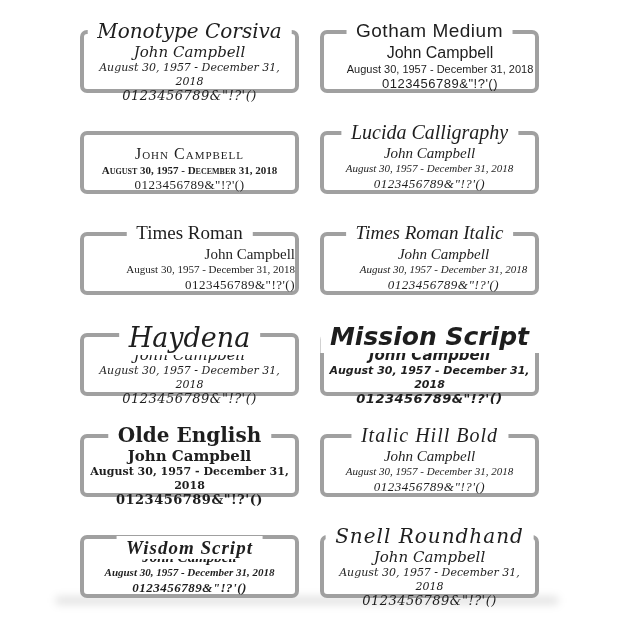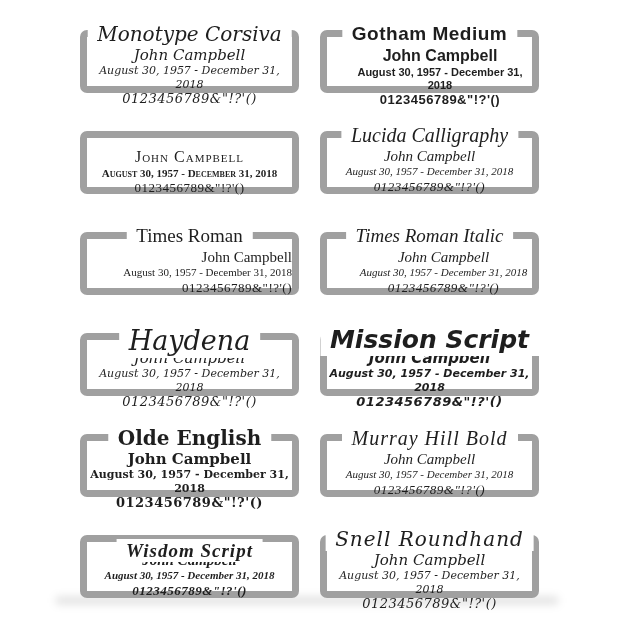--- a/index.html
+++ b/index.html
@@ -24,21 +24,21 @@
     grid-template-columns: 219px 219px;
     column-gap: 21px;
     row-gap: 38px;
     padding: 30px 0 0 80px;
   }
   .card {
     position: relative;
     z-index: 1;
     box-sizing: border-box;
     height: 63px;
-    border: 7px solid #c2410c;
+    border: 4px solid #c2410c;
     border-radius: 7px;
     background: #ffffff;
     text-align: center;
   }
   .card-title {
     position: absolute;
     top: -15px;
     left: 50%;
     transform: translateX(-50%);
     background: #ffffff;
@@ -60,21 +60,21 @@
     width: 502px;
     height: 7px;
     background: rgba(0,0,0,0.13);
     filter: blur(4px);
   }
 
   
   .f-corsiva      { font-family: "DejaVu Serif", serif; font-style: italic; }
   .f-corsiva .card-title { font-size: 20px; }
 
-  .f-gotham       { font-family: "Liberation Sans", sans-serif; font-weight: 700; padding-left: 21px; }
+  .f-gotham       { font-family: "Liberation Sans", sans-serif; font-weight: 400; padding-left: 21px; }
   .f-gotham .card-title { font-size: 19px; letter-spacing: 0.5px; }
   .f-gotham .name { font-size: 16px; }
 
   .f-cinzel       { font-family: "Liberation Serif", serif; }
   .f-cinzel .card-title { text-transform: uppercase; letter-spacing: 4px; font-size: 21px; }
   .f-cinzel .name  { font-variant: small-caps; font-size: 16px; letter-spacing: 1px; }
   .f-cinzel .dates { font-variant: small-caps; font-weight: 600; }
 
   .f-lucida       { font-family: "Liberation Serif", serif; font-style: italic; }
   .f-lucida .card-title { font-size: 20px; }
@@ -152,21 +152,21 @@
     <div class="line dates">August 30, 1957 - December 31, 2018</div>
     <div class="line glyphs">0123456789&amp;"!?'()</div>
   </div>
       <div class="card f-olde" style="border-color: rgb(160, 160, 160);">
     <div class="card-title line">Olde English</div>
     <div class="line name">John Campbell</div>
     <div class="line dates">August 30, 1957 - December 31, 2018</div>
     <div class="line glyphs">0123456789&amp;"!?'()</div>
   </div>
       <div class="card f-murray" style="border-color: rgb(160, 160, 160);">
-    <div class="card-title line">Murray Hill Bold</div>
+    <div class="card-title line">Italic Hill Bold</div>
     <div class="line name">John Campbell</div>
     <div class="line dates">August 30, 1957 - December 31, 2018</div>
     <div class="line glyphs">0123456789&amp;"!?'()</div>
   </div>
       <div class="card f-wisdom" style="border-color: rgb(160, 160, 160);">
     <div class="card-title line">Wisdom Script</div>
     <div class="line name">John Campbell</div>
     <div class="line dates">August 30, 1957 - December 31, 2018</div>
     <div class="line glyphs">0123456789&amp;"!?'()</div>
   </div>

